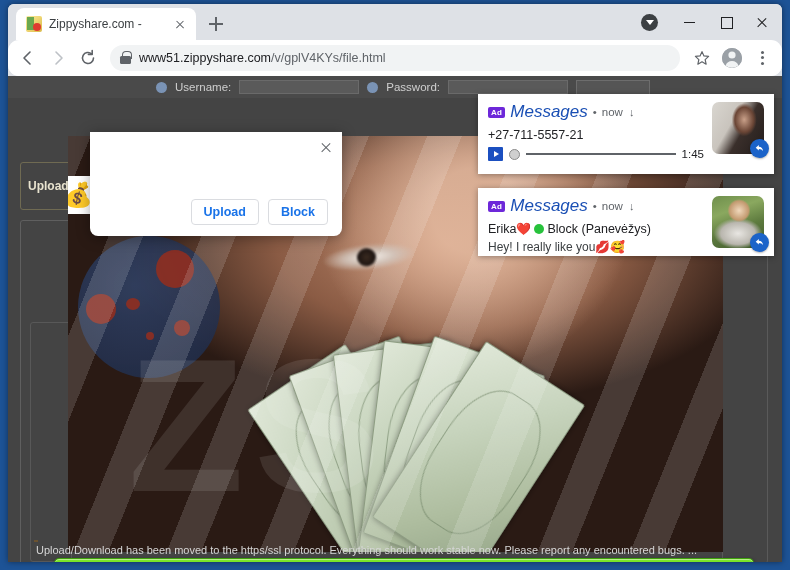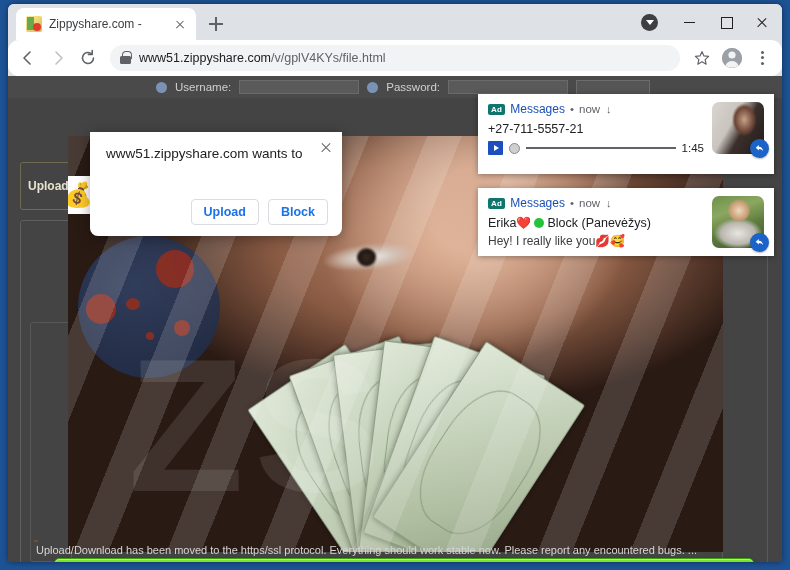--- a/index.html
+++ b/index.html
@@ -456,26 +456,26 @@
     display:flex;
   }
   #ad-1 { top: 18px; height: 80px; }
   #ad-2 { top: 112px; height: 68px; }
   .ad-body { flex:1; min-width:0; }
   .ad-head {
     display:flex; align-items:center; gap:5px;
     margin-bottom: 6px;
   }
   .ad-badge {
-    background:#0f766e; color:#fff;
+    background:#6d28d9; color:#fff;
     font-size:8px; font-weight:bold;
     padding:1px 3px; border-radius:2px;
     letter-spacing:.3px;
   }
-  .ad-source { color:#1a4fb4; font-size:12px; }
+  .ad-source { color:#1a4fb4; font-size:17px;font-style:italic; }
   .ad-meta { color:#5f6368; font-size:11.5px; }
   .ad-arrow { color:#5f6368; font-size:11px; margin-left:1px; cursor:pointer; }
   .ad-line1 { font-size:12.5px; color:#202124; margin-bottom:4px; white-space:nowrap; }
   .ad-line2 { font-size:12px; color:#3c4043; white-space:nowrap; }
   .ad-thumb {
     width: 52px; height: 52px;
     border-radius: 7px;
     flex:none;
     margin-left: 8px;
     position:relative;
@@ -695,21 +695,20 @@
           <span class="reply-badge">
             <svg width="11" height="11" viewBox="0 0 16 16">
               <path d="M7 3 L2.5 7 L7 11 L7 8.6 C10.2 8.6 12 9.8 13 12 C13 7.4 10.6 5.6 7 5.4 Z" fill="#ffffff"></path>
             </svg>
           </span>
         </div>
       </div>
 
       <div id="perm-bubble">
         <div id="perm-close"></div>
-        <div id="perm-title">www51.zippyshare.com wants to</div>
         <div id="perm-actions">
           <div class="perm-btn">Upload</div>
           <div class="perm-btn">Block</div>
         </div>
       </div>
 
     </div>
   </div>
 </div>
 

